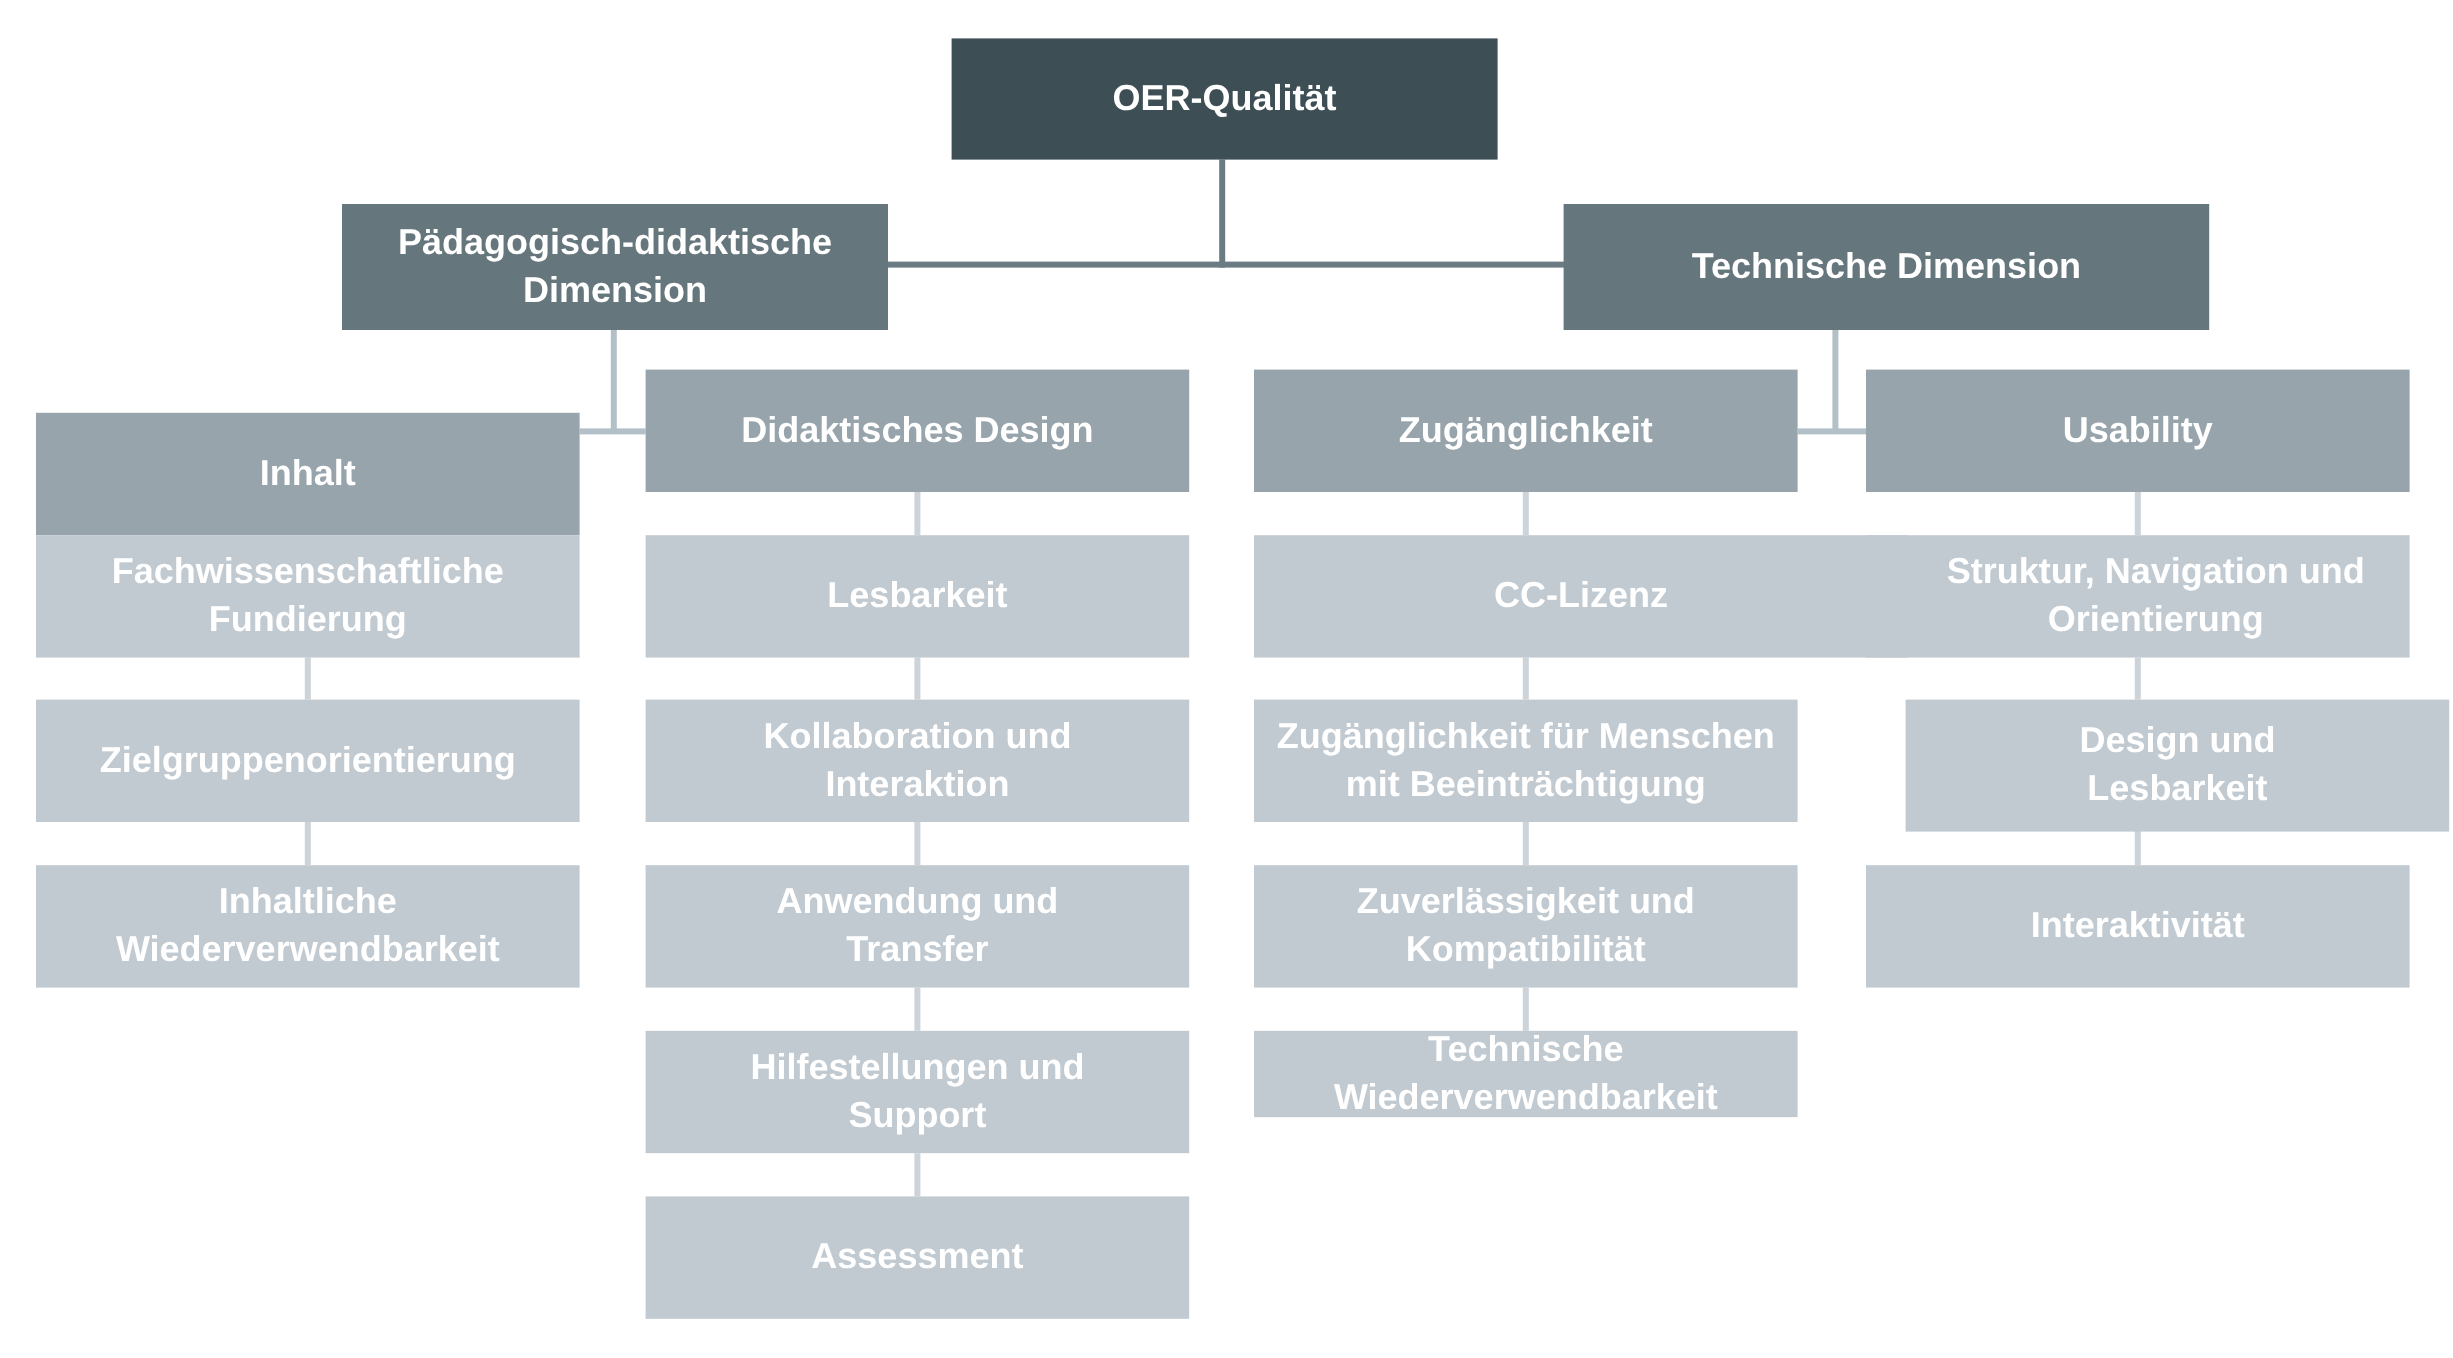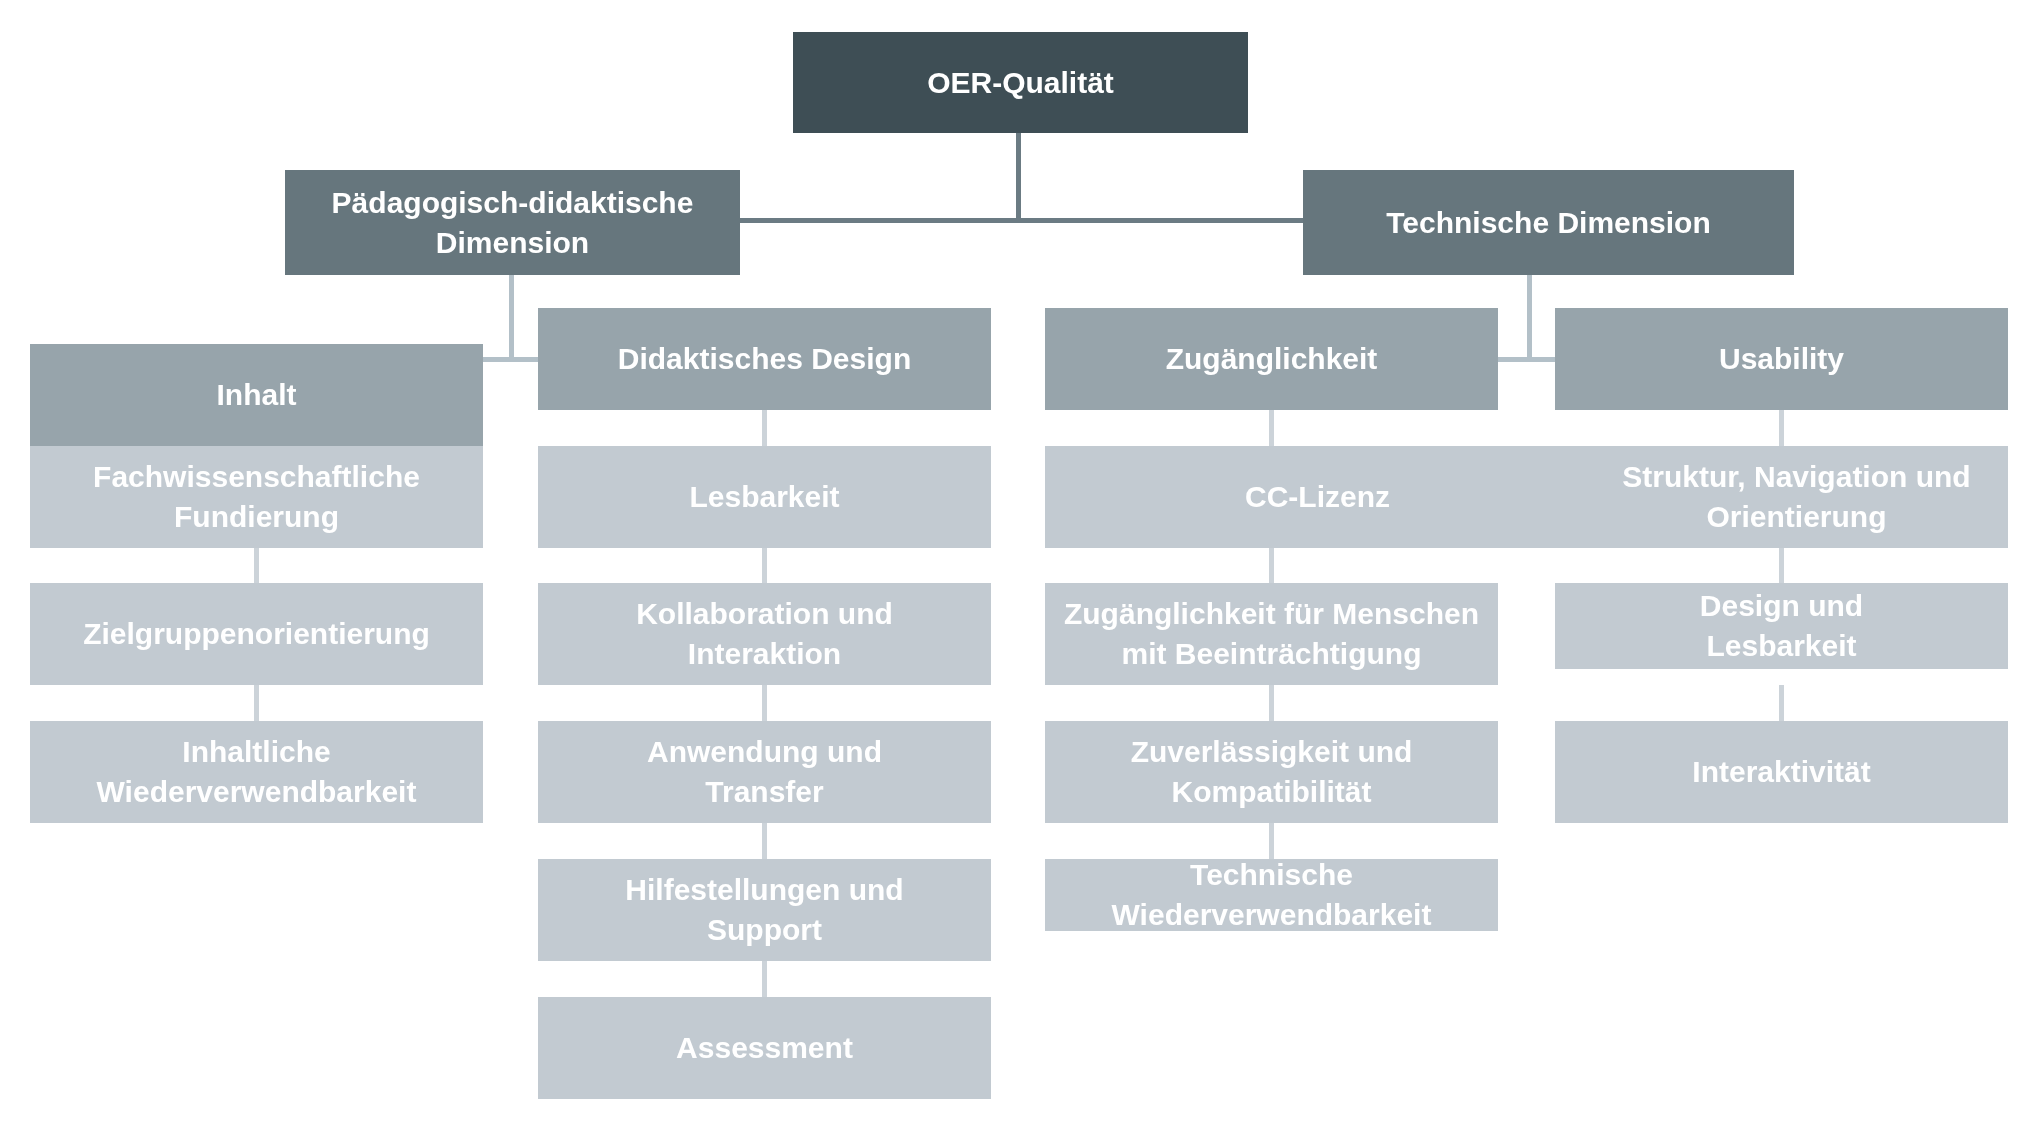--- a/index.html
+++ b/index.html
@@ -68,21 +68,21 @@
   <div class="conn light" style="left:1269px; top:823px; width:5px; height:36px;"></div>
 
   <div class="conn light" style="left:1779px; top:410px; width:5px; height:36px;"></div>
   <div class="conn light" style="left:1779px; top:548px; width:5px; height:35px;"></div>
   <div class="conn light" style="left:1779px; top:685px; width:5px; height:36px;"></div>
 
   <div class="box l1" style="left:793px; top:32px; width:455px; height:101px;">OER-Qualität</div>
 
   <div class="box l2" style="left:285px; top:170px; width:455px; height:105px;">Pädagogisch-didaktische
 Dimension</div>
-  <div class="box l2" style="left:1303px; top:170px; width:491px; height:105px;">Technische Dimension</div>
+  <div class="box l2" style="left:1303px; top:170px; width:538px; height:105px;">Technische Dimension</div>
 
   <div class="box l3" style="left:30px; top:308px; width:453px; height:102px;margin-top:36px;">Inhalt</div>
   <div class="box l3" style="left:538px; top:308px; width:453px; height:102px;">Didaktisches Design</div>
   <div class="box l3" style="left:1045px; top:308px; width:453px; height:102px;">Zugänglichkeit</div>
   <div class="box l3" style="left:1555px; top:308px; width:453px; height:102px;">Usability</div>
 
   <div class="box l4" style="left:30px; top:446px; width:453px; height:102px;">Fachwissenschaftliche
 Fundierung</div>
   <div class="box l4" style="left:30px; top:583px; width:453px; height:102px;">Zielgruppenorientierung</div>
   <div class="box l4" style="left:30px; top:721px; width:453px; height:102px;">Inhaltliche
@@ -100,17 +100,17 @@
   <div class="box l4" style="left:1045px; top:446px; width:545px; height:102px;">CC-Lizenz</div>
   <div class="box l4" style="left:1045px; top:583px; width:453px; height:102px;">Zugänglichkeit für Menschen
 mit Beeinträchtigung</div>
   <div class="box l4" style="left:1045px; top:721px; width:453px; height:102px;">Zuverlässigkeit und
 Kompatibilität</div>
   <div class="box l4" style="left:1045px; top:859px; width:453px; height:72px;">Technische
 Wiederverwendbarkeit</div>
 
   <div class="box l4" style="left:1555px; top:446px; width:453px; height:102px;padding-left:36px;">Struktur, Navigation und
 Orientierung</div>
-  <div class="box l4" style="left:1555px; top:583px; width:453px; height:86px;text-align:center;">Design und
+  <div class="box l4" style="left:1588px; top:583px; width:453px; height:110px;text-align:center;">Design und
 Lesbarkeit</div>
   <div class="box l4" style="left:1555px; top:721px; width:453px; height:102px;">Interaktivität</div>
 
 </div>
 
 </body></html>

